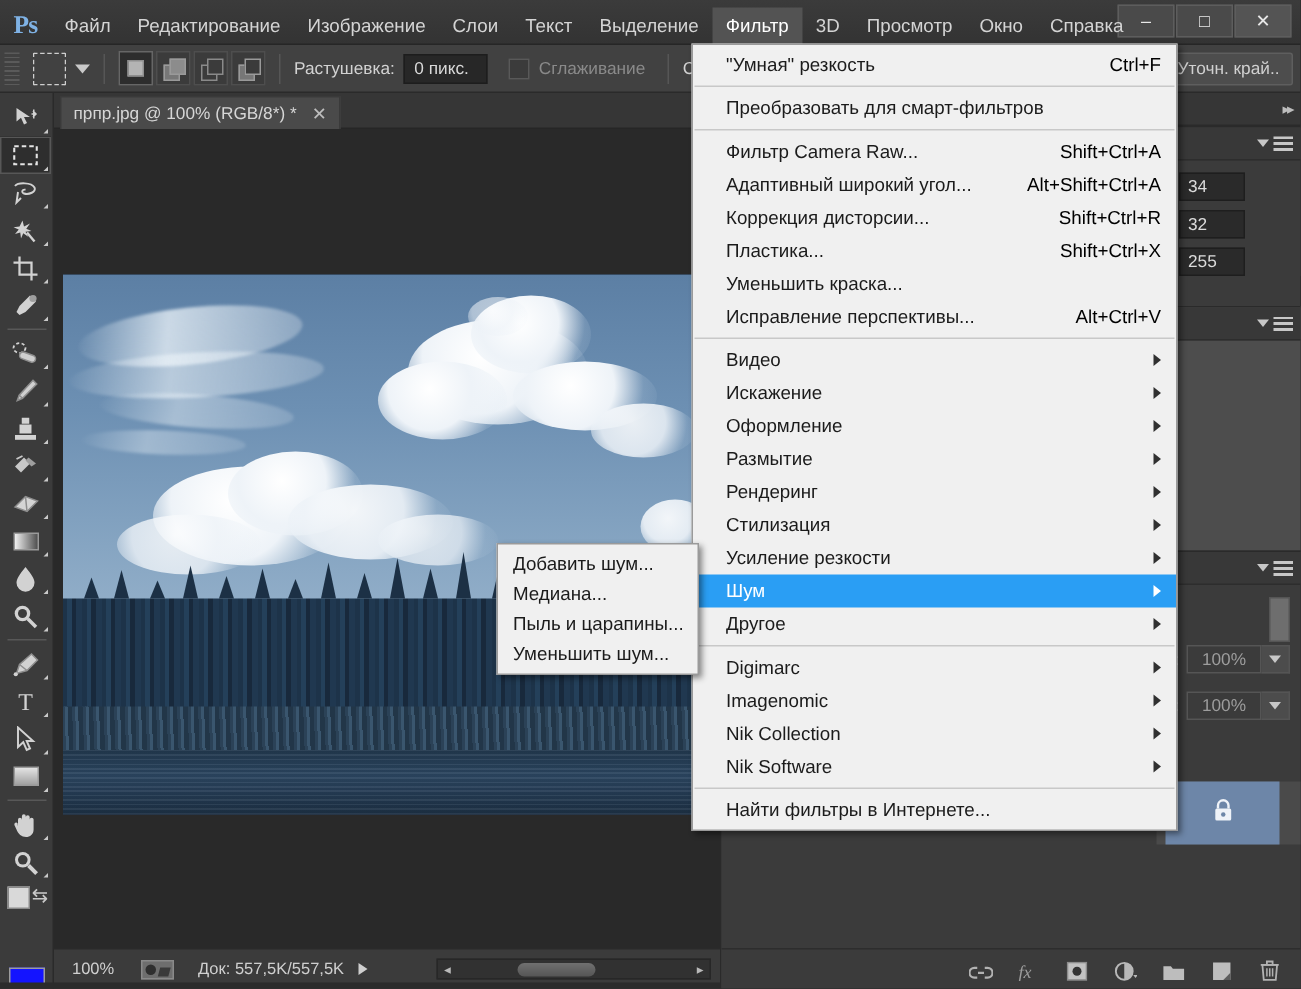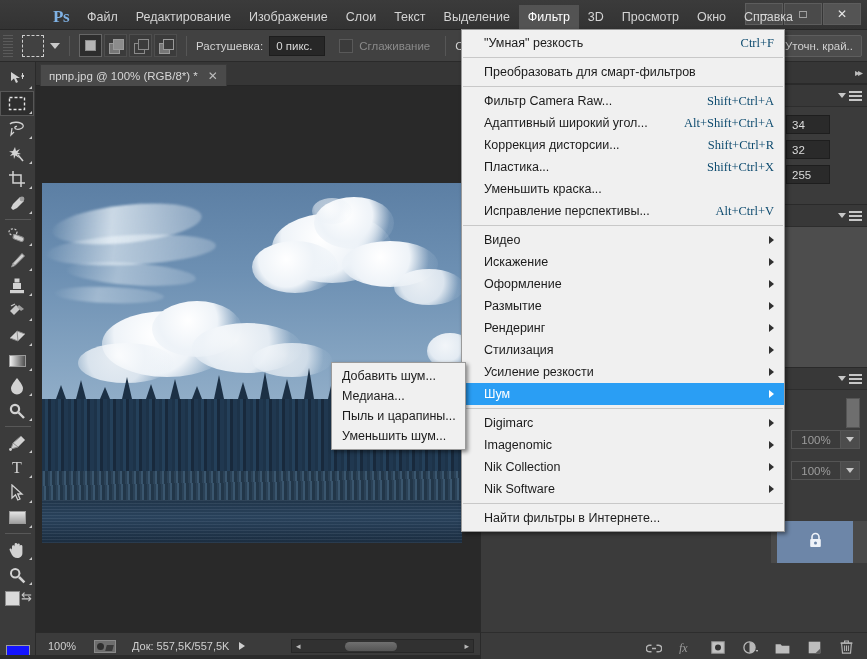--- a/index.html
+++ b/index.html
@@ -40,21 +40,20 @@
   .menubar {
     position: absolute; left: 0; top: 4px; height: 26px;
     display: flex; align-items: center;
   }
   .ps-logo {
     width: 34px; height: 26px;
     display: flex; align-items: center; justify-content: center;
     color: #7fb2e5; font-weight: bold; font-size: 17px;
     font-family: "Liberation Serif", serif;
     letter-spacing: -0.5px;
-    margin-left: 44px;
   }
   .menu-item {
     padding: 5px 9px 6px 9px;
     color: #d4d4d4; font-size: 12.5px;
     white-space: nowrap; cursor: default;
   }
   .menu-item.open { background: #535353; color: #fff; }
 
   
   .optionsbar {
@@ -345,21 +344,21 @@
     z-index: 50;
   }
   .mi {
     position: relative; height: 22px;
     display: flex; align-items: center;
     padding: 0 10px 0 22px;
     color: #1b1b1b; font-size: 12.5px;
     white-space: nowrap; cursor: default;
   }
   .mi.hl { background: #2a9ef4; color: #ffffff; }
-  .mi .accel { margin-left: auto; padding-left: 24px; color:#0c4a6e; font-size:12.5px;font-family:Liberation Serif, serif; }
+  .mi .accel { margin-left: auto; padding-left: 24px; color:#000000; font-size:12.5px; }
   .mi .arrow {
     margin-left: auto; width:0;height:0;
     border-top:4px solid transparent; border-bottom:4px solid transparent;
     border-left: 5px solid #303030;
   }
   .mi.hl .arrow { border-left-color: #fff; }
   .mi-sep { height:1px; background:#c8c8c8; margin: 3px 1px; }
 
   
   .submenu {
@@ -835,20 +834,24 @@
       <i class="arrow"></i>
     </div>
     <div class="mi">
       <span>Усиление резкости</span>
       <i class="arrow"></i>
     </div>
     <div class="mi hl">
       <span>Шум</span>
       <i class="arrow"></i>
     </div>
+    <div class="mi">
+      <span>Другое</span>
+      <i class="arrow"></i>
+    </div>
     <div class="mi-sep"></div>
 
     <div class="mi">
       <span>Digimarc</span>
       <i class="arrow"></i>
     </div>
     <div class="mi">
       <span>Imagenomic</span>
       <i class="arrow"></i>
     </div>

